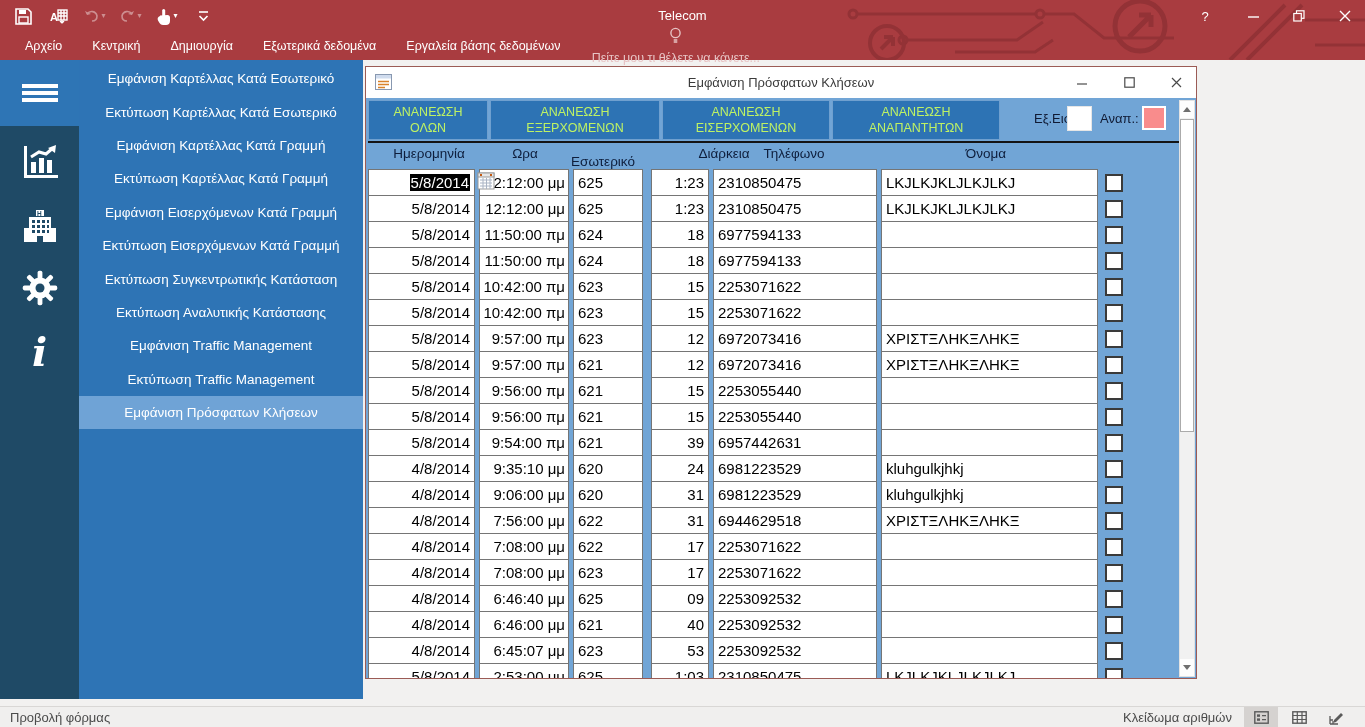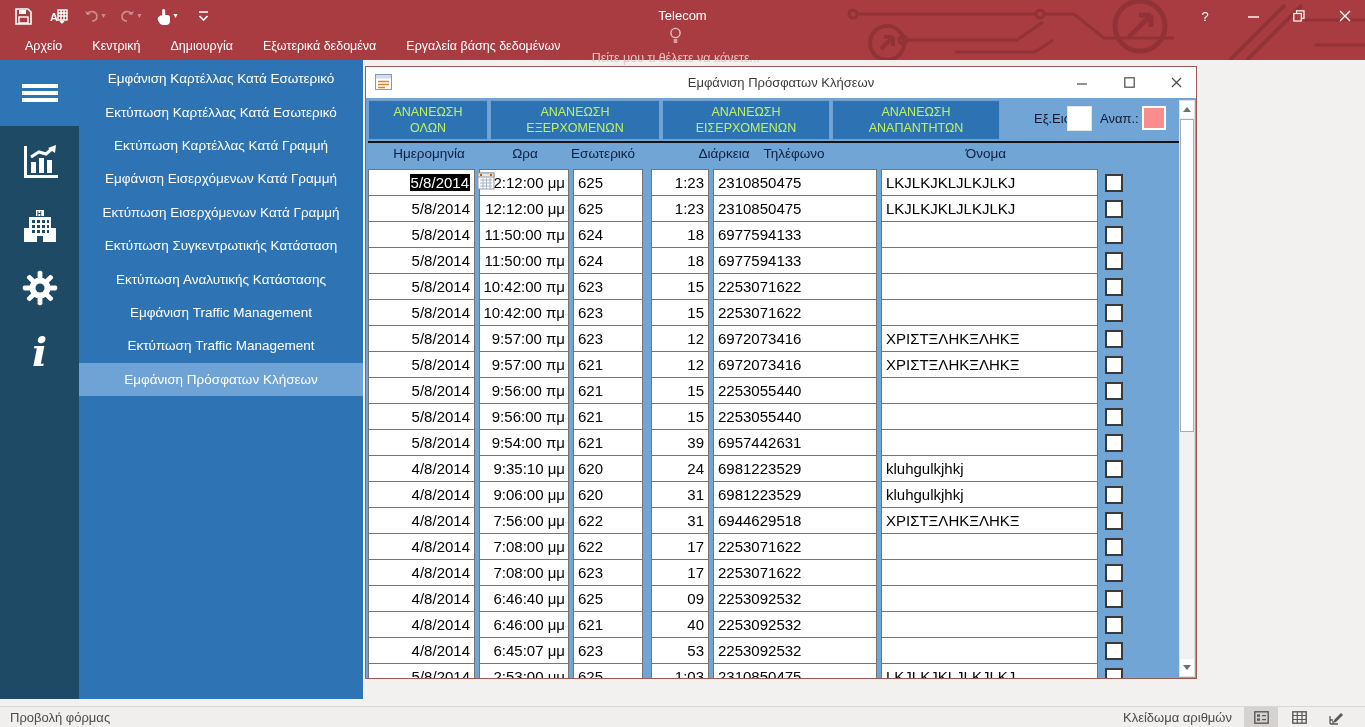--- a/index.html
+++ b/index.html
@@ -257,20 +257,21 @@
     </div>
     <div class="rail-ic" style="top:270px;">
       <span style="font-family:'DejaVu Serif','Liberation Serif',serif;font-style:italic;font-weight:bold;font-size:40px;color:#fff;line-height:1;">i</span>
     </div>
   </div>
 
   <div class="nav">
 
   <div class="nav-item">Εμφάνιση Καρτέλλας Κατά Εσωτερικό</div>
       <div class="nav-item">Εκτύπωση Καρτέλλας Κατά Εσωτερικό</div>
+      <div class="nav-item">Εμφάνιση Καρτέλλας Κατά Γραμμή</div>
       <div class="nav-item">Εκτύπωση Καρτέλλας Κατά Γραμμή</div>
       <div class="nav-item">Εμφάνιση Εισερχόμενων Κατά Γραμμή</div>
       <div class="nav-item">Εκτύπωση Εισερχόμενων Κατά Γραμμή</div>
       <div class="nav-item">Εκτύπωση Συγκεντρωτικής Κατάσταση</div>
       <div class="nav-item">Εκτύπωση Αναλυτικής Κατάστασης</div>
       <div class="nav-item">Εμφάνιση Traffic Management</div>
       <div class="nav-item">Εκτύπωση Traffic Management</div>
       <div class="nav-item selected">Εμφάνιση Πρόσφατων Κλήσεων</div>
     </div>
 
@@ -309,21 +310,21 @@
 
       <div class="legend-label" style="left:668px;">Εξ.Εισ.:</div>
       <div class="legend-box" style="left:701px;background:#FFFFFF;border:1px solid #E6E6E6;"></div>
       <div class="legend-label" style="left:734px;">Αναπ.:</div>
       <div class="legend-box" style="left:776px;background:#F98C8C;border:2px solid #FFFFFF;width:24px;height:24px;"></div>
 
       <div class="blackline"></div>
 
       <div class="colhead" style="left:63px;">Ημερομηνία</div>
       <div class="colhead" style="left:159px;">Ωρα</div>
-      <div class="colhead" style="left:237px;">Εσωτερικό</div>
+      <div class="colhead" style="left:237px;margin-top:8px;">Εσωτερικό</div>
       <div class="colhead" style="left:310px;margin-left:48px;">Διάρκεια</div>
       <div class="colhead" style="left:428px;">Τηλέφωνο</div>
       <div class="colhead" style="left:620px;">Όνομα</div>
 
       <div class="rows">
 
           <div class="row">
             <div class="cell c-date">
               <span class="datetext sel">5/8/2014</span>
             </div>

